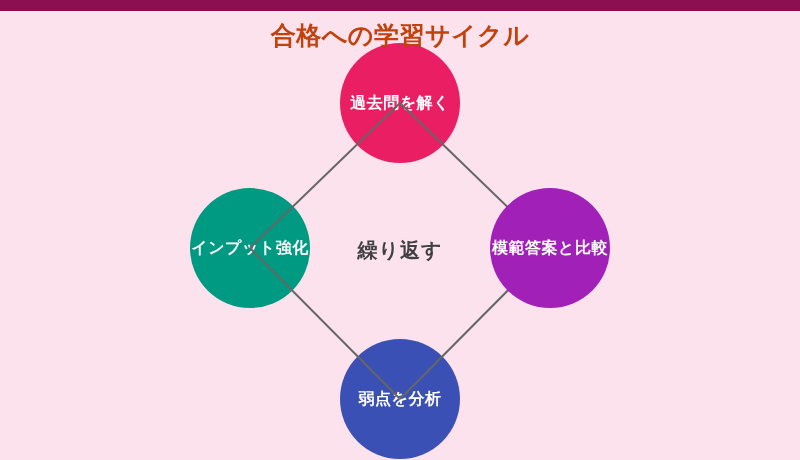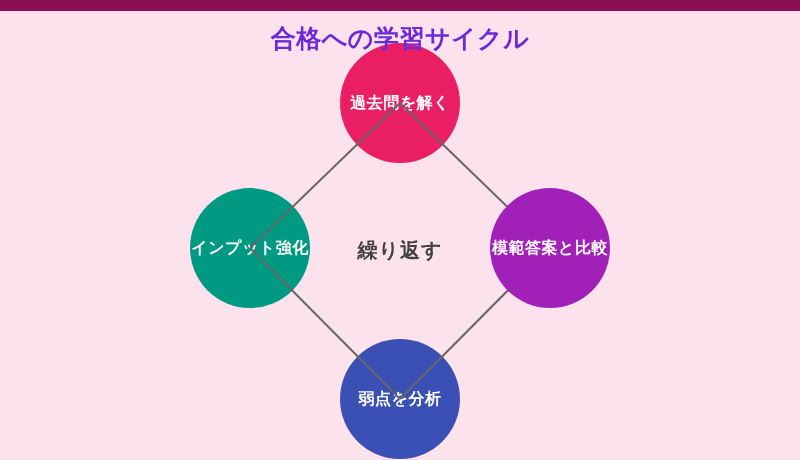--- a/index.html
+++ b/index.html
@@ -92,21 +92,21 @@
     letter-spacing: 1px;
   }
 </style>
 </head>
 <body style="background: rgb(251, 226, 236);">
 
 <div id="canvas" style="width: 800px; height: 460px; background: rgb(251, 226, 236);">
 
   <div id="top-bar" style="background: rgb(139, 16, 82); width: 800px;"></div>
 
-  <div id="diagram-title" style="color: #6d28d9; width: 800px;">合格への学習サイクル</div>
+  <div id="diagram-title" style="color: #c2410c; width: 800px; font-family: Liberation Mono, monospace;">合格への学習サイクル</div>
 
   <svg id="connectors" viewBox="0 0 800 460" xmlns="http://www.w3.org/2000/svg">
       <line x1="400" y1="103" x2="550" y2="248" stroke="#666666" stroke-width="2"></line>
       <line x1="550" y1="248" x2="400" y2="399" stroke="#666666" stroke-width="2"></line>
       <line x1="400" y1="399" x2="250" y2="248" stroke="#666666" stroke-width="2"></line>
       <line x1="250" y1="248" x2="400" y2="103" stroke="#666666" stroke-width="2"></line>
     </svg>
 
   <div id="node-past-exam" class="node" style="left: 340px; top: 43px; width: 120px; height: 120px; background: rgb(233, 30, 99);">
     <span class="node-label" style="color: rgb(255, 255, 255);">過去問を解く</span>

